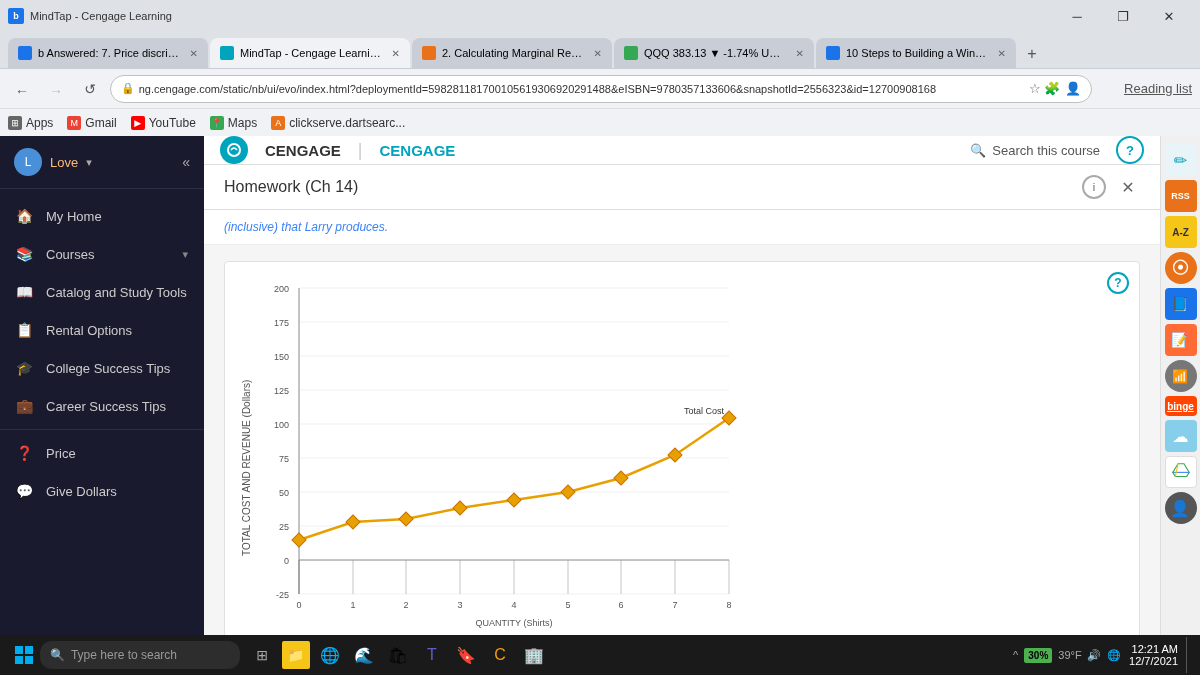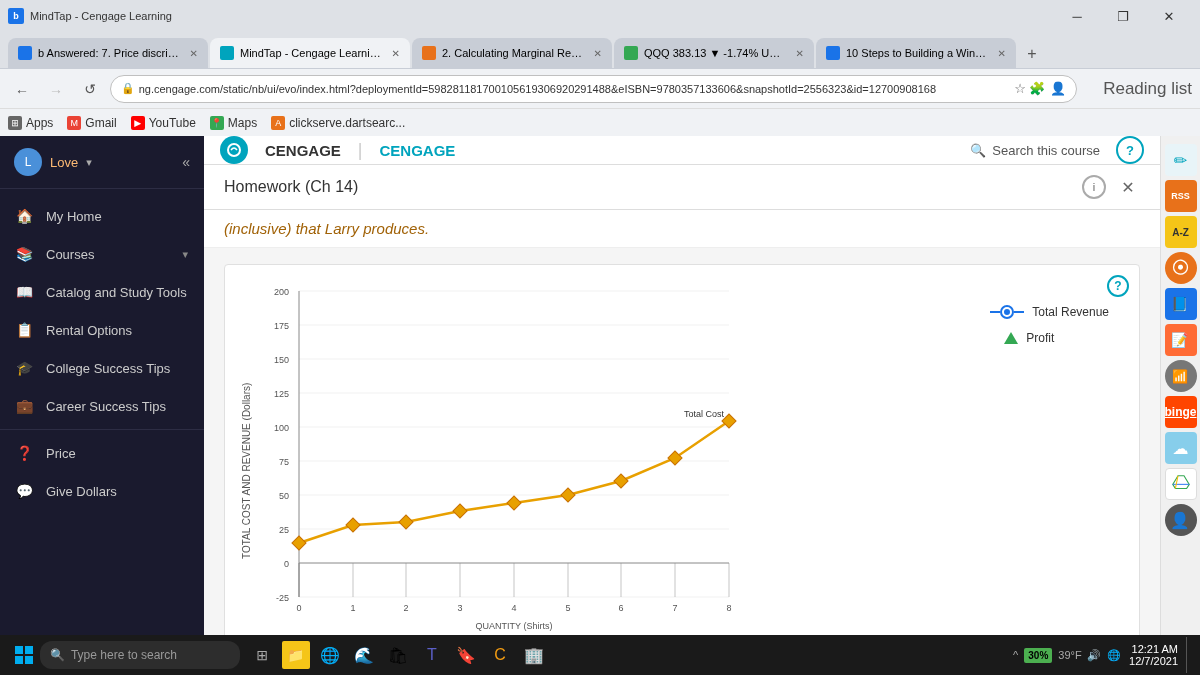--- a/index.html
+++ b/index.html
@@ -64,21 +64,21 @@
     .cengage-text { font-size: 15px; font-weight: 600; color: #333; }
     .cengage-divider { color: #ccc; font-size: 18px; }
     .mindtap-text { font-size: 15px; font-weight: 600; color: #00a4bd; }
     .header-search { margin-left: auto; display: flex; align-items: center; gap: 6px; color: #555; font-size: 13px; }
     .header-help { width: 28px; height: 28px; border-radius: 50%; border: 2px solid #00a4bd; display: flex; align-items: center; justify-content: center; color: #00a4bd; font-size: 13px; font-weight: bold; cursor: pointer; }
     .homework-header { background: white; padding: 10px 20px; display: flex; align-items: center; justify-content: space-between; border-bottom: 1px solid #ddd; }
     .homework-title { font-size: 16px; color: #333; font-weight: 500; }
     .hw-info-btn { width: 24px; height: 24px; border-radius: 50%; border: 2px solid #aaa; display: flex; align-items: center; justify-content: center; color: #666; font-size: 11px; cursor: pointer; }
     .hw-close-btn { width: 24px; height: 24px; display: flex; align-items: center; justify-content: center; color: #666; font-size: 16px; cursor: pointer; }
 
-    .question-text { background: white; padding: 10px 20px; font-style: italic; color: #a16207; font-size: 15px; border-bottom: 1px solid #eee; }
+    .question-text { background: white; padding: 10px 20px; font-style: italic; color: #3b82f6; font-size: 12px; border-bottom: 1px solid #eee; }
 
     .chart-container { padding: 16px 20px; background: #f5f5f5; }
     .chart-box { background: white; border: 1px solid #e0e0e0; border-radius: 4px; padding: 16px; position: relative; }
     .chart-help { position: absolute; top: 10px; right: 10px; width: 22px; height: 22px; border-radius: 50%; border: 2px solid #00a4bd; display: flex; align-items: center; justify-content: center; color: #00a4bd; font-size: 12px; font-weight: bold; cursor: pointer; }
     .y-axis-label { writing-mode: vertical-rl; transform: rotate(180deg); font-size: 10px; color: #555; text-align: center; margin-right: 2px; }
 
     
     .chart-legend { position: absolute; right: 30px; top: 40px; display: flex; flex-direction: column; gap: 12px; }
     .legend-item { display: flex; align-items: center; gap: 8px; font-size: 12px; color: #333; }
     .legend-triangle-green { width: 0; height: 0; border-left: 7px solid transparent; border-right: 7px solid transparent; border-bottom: 12px solid #34a853; }
@@ -153,21 +153,21 @@
   <div class="nav-btn">↺</div>
   <div class="url-bar">
     <span style="color:#555; font-size:11px;">🔒</span>
     <span class="url-text">ng.cengage.com/static/nb/ui/evo/index.html?deploymentId=598281181700105619306920291488&amp;eISBN=9780357133606&amp;snapshotId=2556323&amp;id=12700908168</span>
     <div class="url-icons">
       <span class="url-icon">☆</span>
       <span class="url-icon">🧩</span>
       <span class="url-icon">👤</span>
     </div>
   </div>
-  <span style="font-size:17px; color:#555; margin-left:20px; cursor:pointer;">Reading list</span>
+  <span style="font-size:13px; color:#555; margin-left:26px; cursor:pointer;text-decoration:underline;">Reading list</span>
 </div>
 
 <div class="bookmarks-bar">
   <div class="bookmark-item">
     <div class="bookmark-icon bm-apps" style="font-size:9px; display:flex; align-items:center; justify-content:center; color:white;">⊞</div>
     <span>Apps</span>
   </div>
   <div class="bookmark-item">
     <div class="bookmark-icon bm-gmail" style="display:flex; align-items:center; justify-content:center; font-size:9px; color:white;">M</div>
     <span>Gmail</span>
@@ -265,34 +265,20 @@
           <div class="hw-close-btn">✕</div>
         </div>
       </div>
 
       <div class="question-text">(inclusive) that Larry produces.</div>
 
       <div class="chart-container">
         <div class="chart-box">
           <div class="chart-help">?</div>
 
-          <div class="chart-legend">
-            <div class="legend-item">
-              <div style="display:flex; align-items:center; gap:2px;">
-                <div style="width:10px; height:2px; background:#1a73e8;"></div>
-                <div style="width:10px; height:10px; background:#1a73e8; border-radius:50%; border:2px solid white; outline:2px solid #1a73e8;"></div>
-                <div style="width:10px; height:2px; background:#1a73e8;"></div>
-              </div>
-              <span>Total Revenue</span>
-            </div>
-            <div class="legend-item" style="margin-left:14px;">
-              <div class="legend-triangle-green"></div>
-              <span>Profit</span>
-            </div>
-          </div>
 
           <div style="display:flex; align-items:stretch;">
             <div class="y-axis-label">TOTAL COST AND REVENUE (Dollars)</div>
             <svg width="490" height="380" viewBox="0 0 490 380" xmlns="http://www.w3.org/2000/svg">
 
               <rect x="45" y="10" width="430" height="315" fill="white"></rect>
 
               <line x1="45" y1="10" x2="475" y2="10" stroke="#e0e0e0" stroke-width="0.5"></line>
               <text x="35" y="14" font-size="9" text-anchor="end" fill="#555">200</text>
 
@@ -376,21 +362,21 @@
     </div>
 
     <div class="right-panel">
       <div class="right-icon pencil">✏</div>
       <div class="right-icon rss" style="background:#e8711a; color:white; font-size:9px; font-weight:bold;">RSS</div>
       <div class="right-icon az" style="background:#f5c518; font-size:10px; font-weight:bold; color:#333;">A-Z</div>
       <div class="right-icon" style="background:#e8711a; color:white; border-radius:50%; font-size:18px; display:flex; align-items:center; justify-content:center; width:32px; height:32px;">⦿</div>
       <div class="right-icon book" style="background:#1a73e8; color:white; font-size:14px;">📘</div>
       <div class="right-icon notepad" style="background:#ff6b35; color:white; font-size:14px;">📝</div>
       <div class="right-icon" style="background:#777; color:white; border-radius:50%; width:32px; height:32px; display:flex; align-items:center; justify-content:center; font-size:13px;">📶</div>
-      <div class="right-icon" style="background:#ff4500; color:white; border-radius:4px; font-size:12px; font-weight:bold; width:32px; height:32px; display:flex; align-items:center; justify-content:center;text-decoration:underline;">binge</div>
+      <div class="right-icon" style="background:#ff4500; color:white; border-radius:4px; font-size:10px; font-weight:bold; width:32px; height:20px; display:flex; align-items:center; justify-content:center;text-decoration:underline;">binge</div>
       <div class="right-icon" style="background:#87ceeb; color:white; border-radius:4px; font-size:16px; width:32px; height:32px; display:flex; align-items:center; justify-content:center;">☁</div>
       <div class="right-icon" style="background:white; border:1px solid #ddd; border-radius:4px; font-size:14px; width:32px; height:32px; display:flex; align-items:center; justify-content:center;">
         <svg width="18" height="18" viewBox="0 0 24 24">
             <path d="M4.5 18L1 12.5 8 1h8l7 11.5L19.5 18z" fill="none" stroke="#34a853" stroke-width="1.5"></path>
             <path d="M1 12.5h22" stroke="#4285f4" stroke-width="1.5"></path>
             <path d="M8 1 4.5 18" stroke="#fbbc04" stroke-width="1.5"></path>
           </svg>
       </div>
       <div class="right-icon person" style="background:#555; color:white; border-radius:50%; width:32px; height:32px; display:flex; align-items:center; justify-content:center;">👤</div>
     </div>

